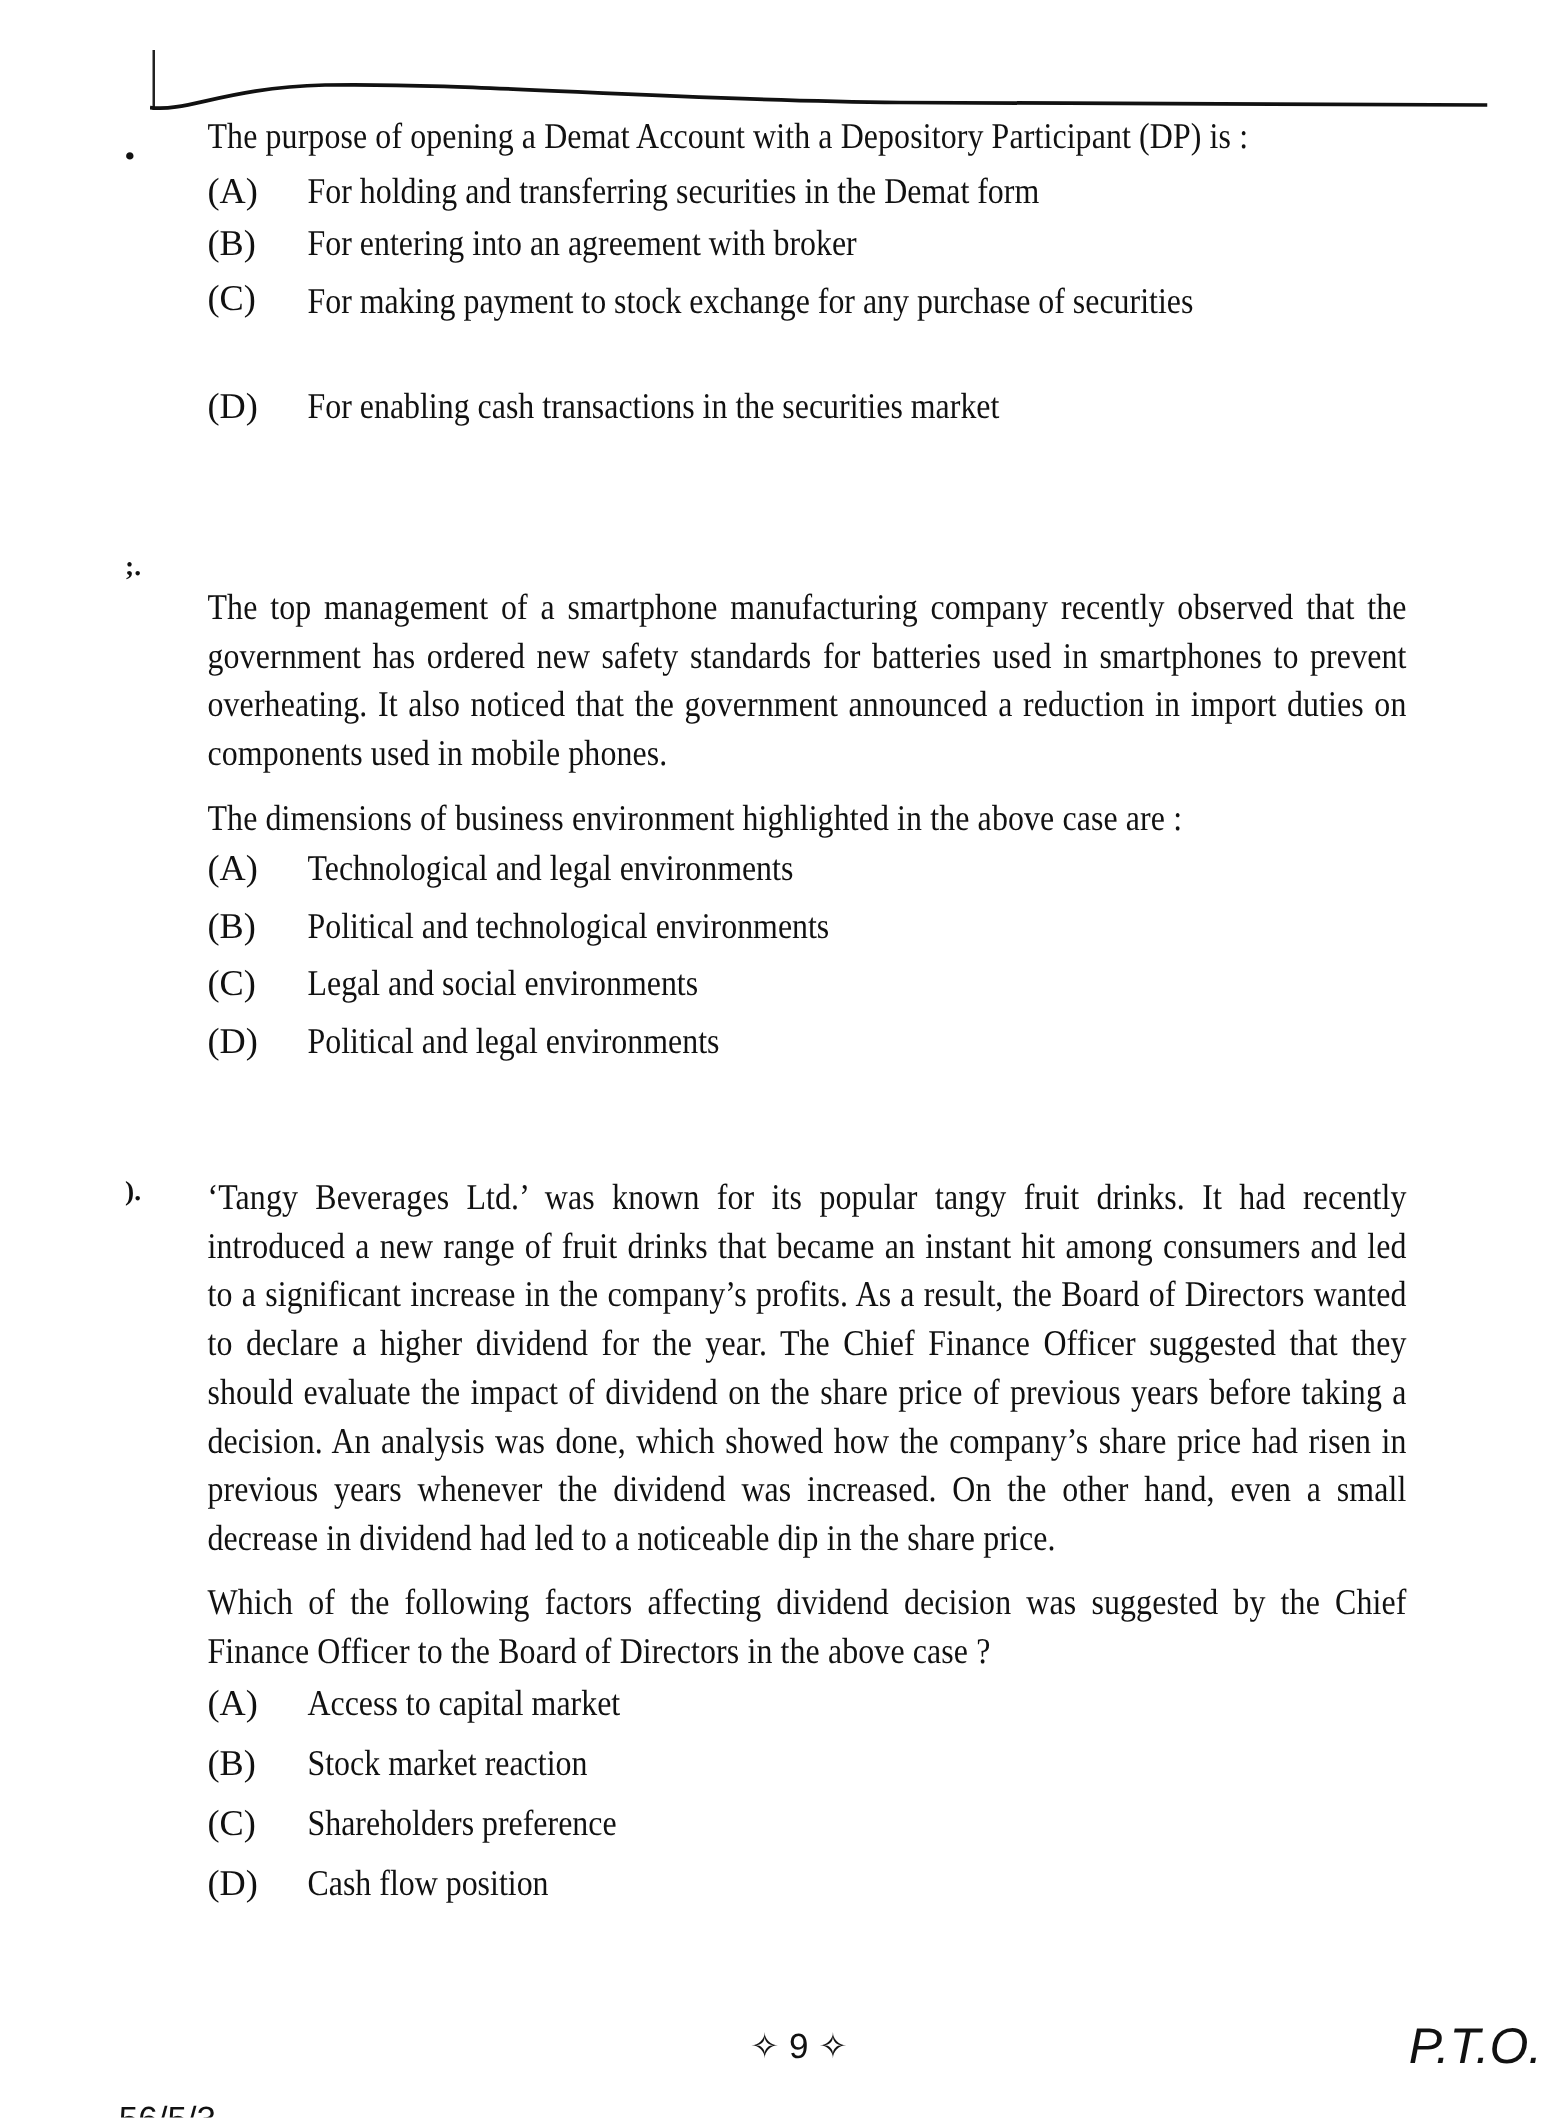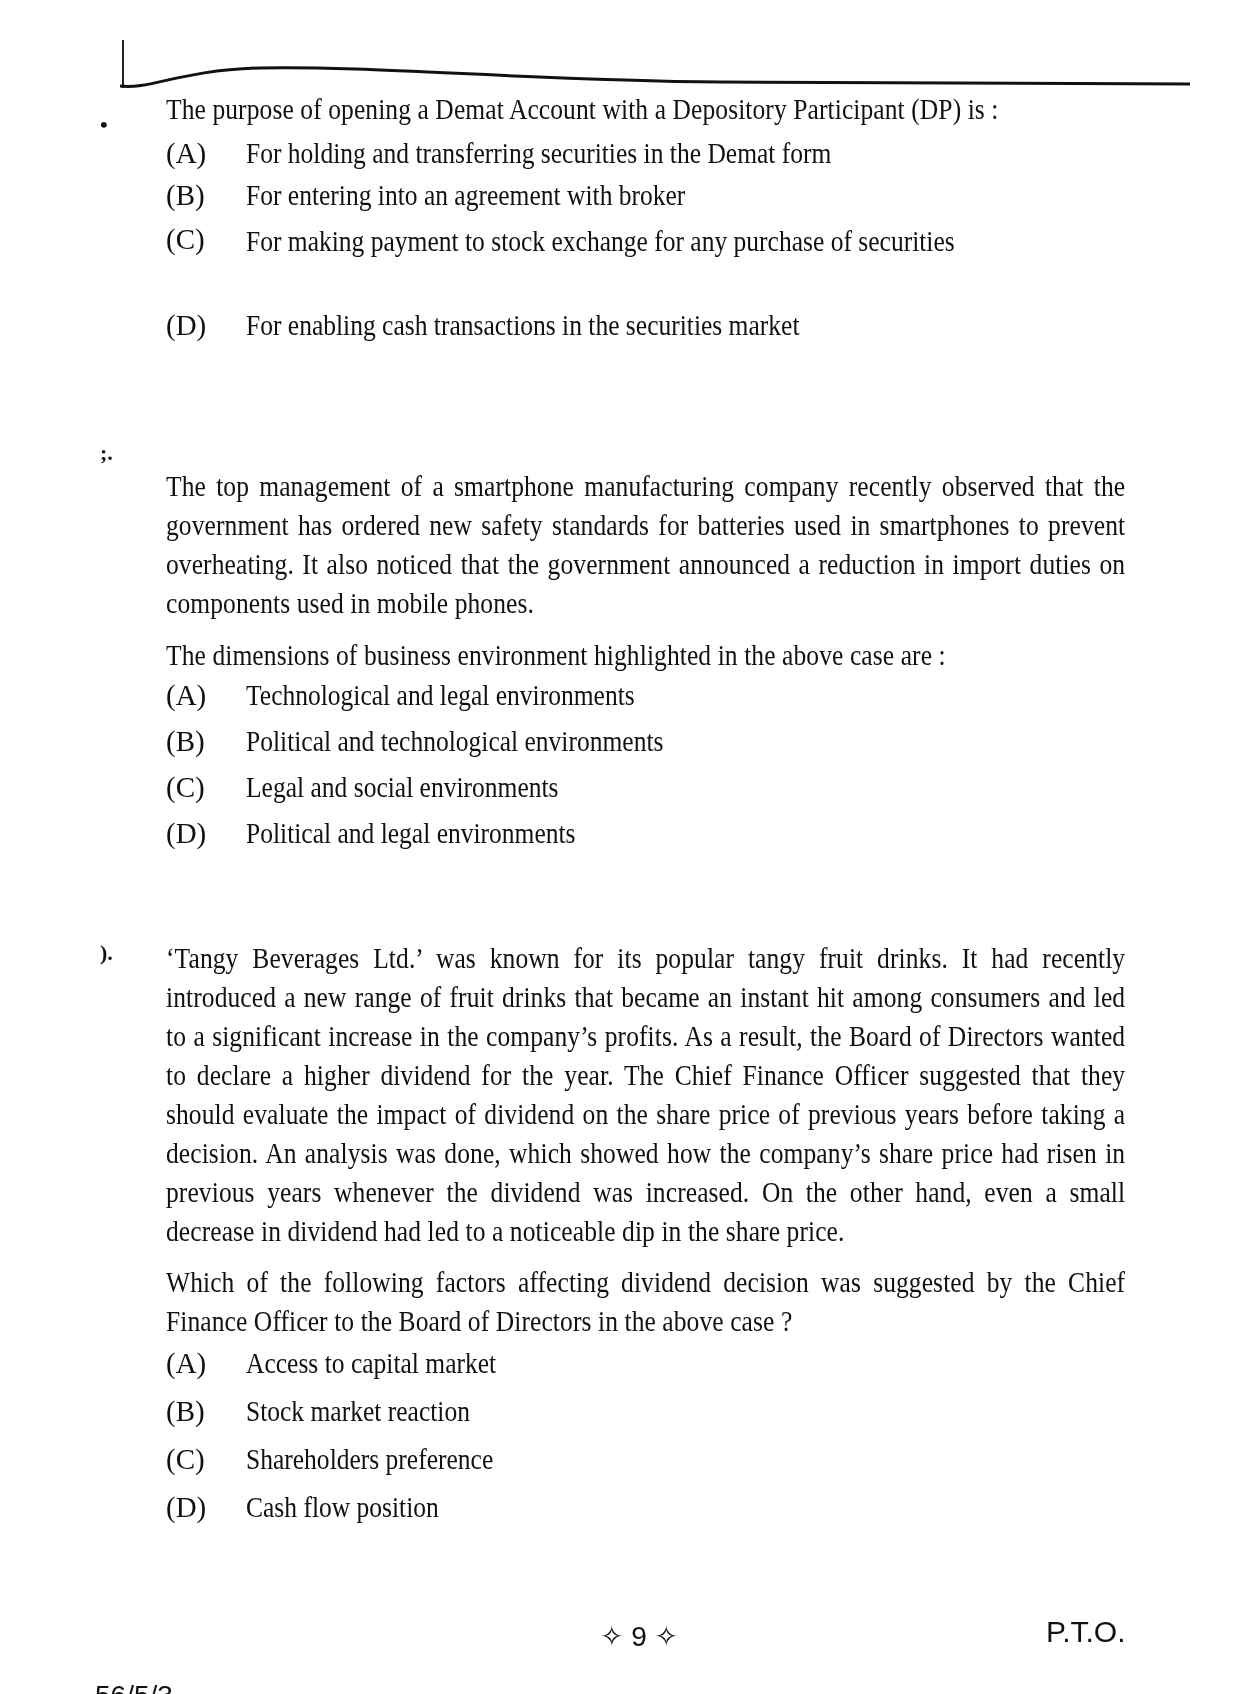--- a/index.html
+++ b/index.html
@@ -22,21 +22,21 @@
       font-family: "Liberation Serif", serif;
       font-size: 29px; line-height: 39px; text-align: justify; margin: 0;
       transform: scaleX(0.88); transform-origin: left top; width: 1090px;
       letter-spacing: 0.1px;
     }
     .opt { display: flex; align-items: baseline; font-family: "Liberation Serif", serif; font-size: 29px; }
     .opt .lbl { width: 80px; flex: 0 0 80px; }
     .opt .txt { transform: scaleX(0.88); transform-origin: left center; white-space: nowrap; }
     .footer-code { position: absolute; left: 95px; top: 1680px; font-family: "Liberation Sans", sans-serif; font-size: 28px; }
     .footer-page { position: absolute; left: 600px; top: 1620px; font-family: "Liberation Sans", sans-serif; font-size: 28px; }
-    .footer-pto { position: absolute; left: 1046px; top: 1615px; font-family: "Liberation Sans", sans-serif; font-size: 30px; }
+    .footer-pto { position: absolute; left: 1127px; top: 1615px; font-family: "Liberation Sans", sans-serif; font-size: 40px; font-style: italic; }
   </style>
 </head>
 <body>
 
 <div class="page">
   <div class="crop-mark"></div>
   <svg class="top-rule" viewBox="0 0 1070 40">
     <path d="M0 26 C 30 30, 60 10, 140 8 C 260 6, 400 20, 600 22 C 800 24, 950 24, 1070 24" stroke="#111" stroke-width="3" fill="none"></path>
   </svg>
 

